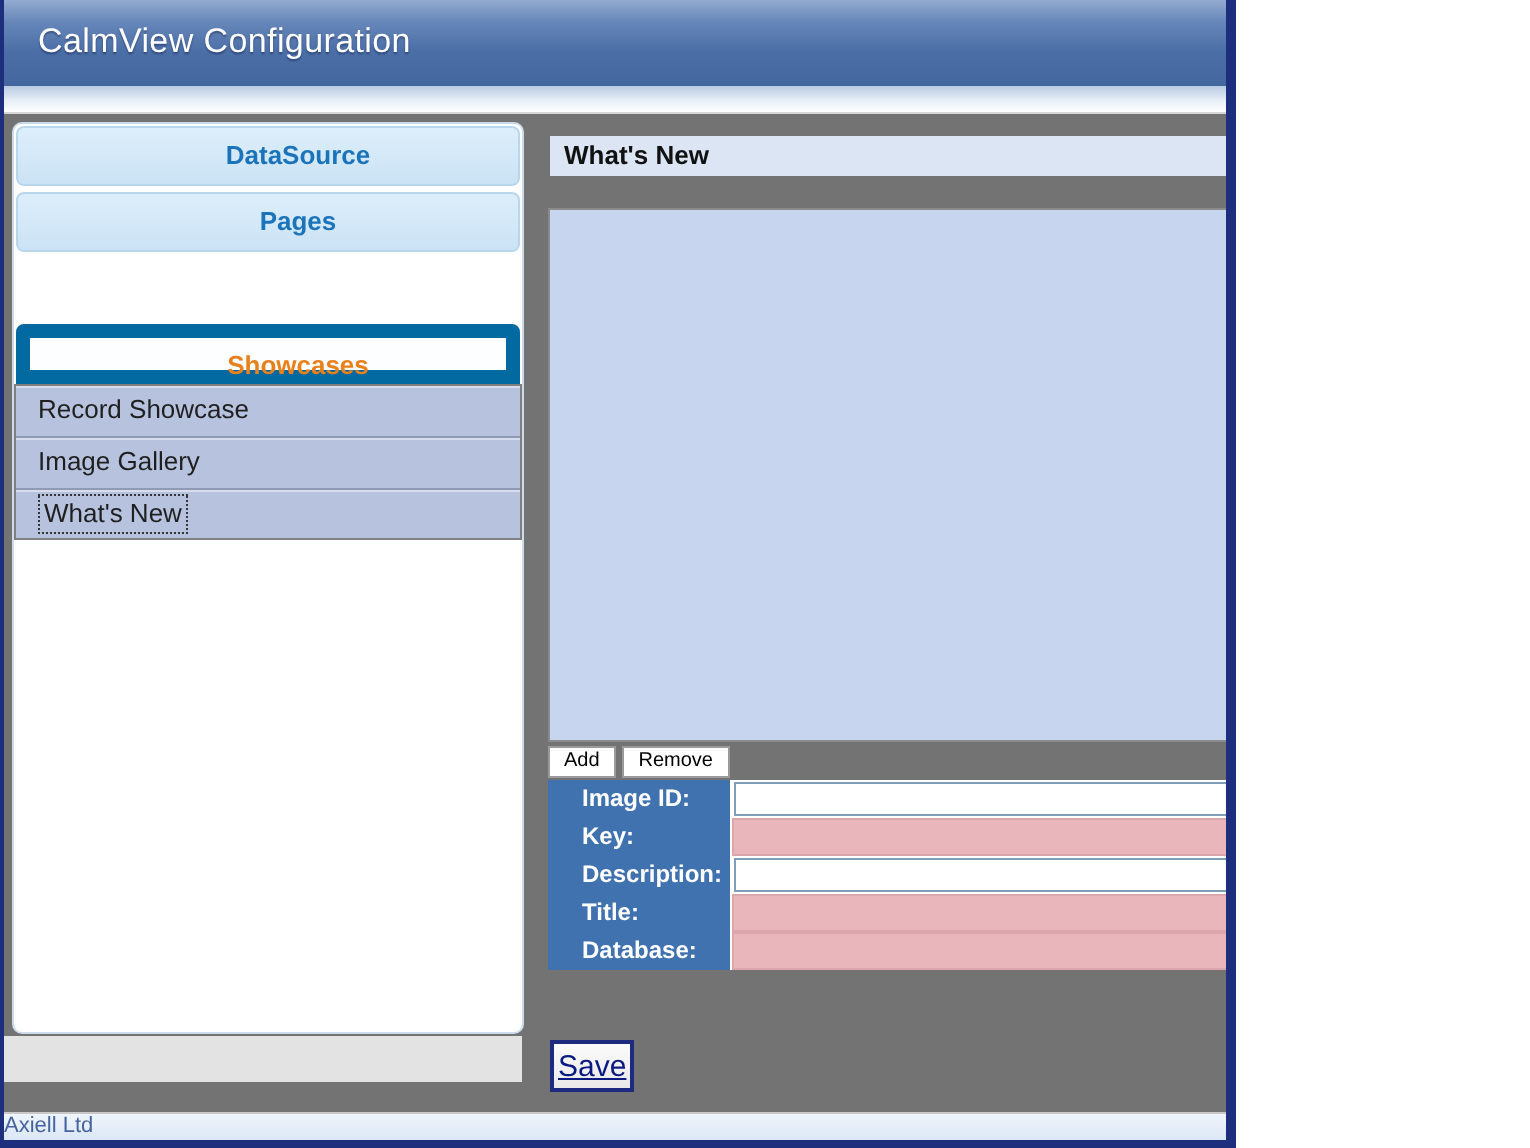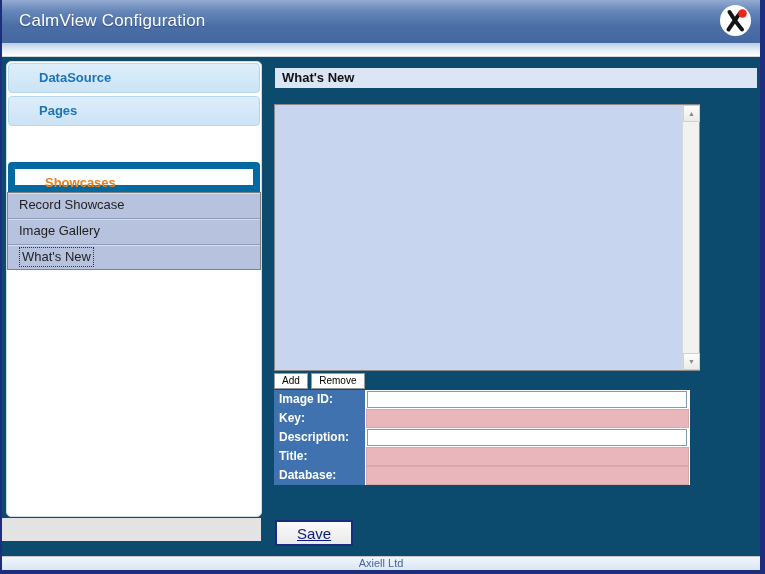--- a/index.html
+++ b/index.html
@@ -1,20 +1,20 @@
 <!DOCTYPE html>
 <html><head>
 <meta charset="utf-8">
 <style>
   html,body{margin:0;padding:0;background:#fff;}
   body{font-family:"Liberation Sans","DejaVu Sans",sans-serif;}
   .window{
-    position:relative;width:765px;height:574px;box-sizing:border-box;
+    position:relative;width:618px;height:574px;box-sizing:border-box;
     border-left:2px solid #1d2e7d;border-right:5px solid #1d2e7d;border-bottom:4px solid #1d2e7d;
-    background:#0c4a6e;overflow:hidden;
+    background:#737373;overflow:hidden;
   }
   .inner{position:relative;width:758px;height:570px;}
 
   
   .titlebar{
     position:absolute;left:0;top:0;width:758px;height:43px;
     background:linear-gradient(#93abd0 0%,#6787ba 25%,#4a6ea6 60%,#44679e 100%);
   }
   .title-text{
     position:absolute;left:17px;top:11px;font-size:17px;color:#ffffff;
@@ -30,21 +30,21 @@
   
   .sidebar{
     position:absolute;left:4px;top:61px;width:256px;height:456px;
     border:1px solid #ccdcea;border-radius:5px;background:#ffffff;box-sizing:border-box;
   }
   .acc-header{
     position:absolute;left:1px;width:252px;height:30px;box-sizing:border-box;
     background:linear-gradient(#ddeefb,#cbe3f5);
     border:1px solid #b9d7ec;border-radius:4px;
     font-size:13px;font-weight:bold;color:#1b74ba;
-    line-height:28px;padding-left:30px;cursor:pointer;
+    line-height:28px;padding-left:30px;cursor:pointer;text-align:center;
   }
   .acc-header.active{
     background:#fdfeff;border:7px solid #0369a1;color:#e8801c;
     border-bottom-left-radius:0;border-bottom-right-radius:0;
   }
   .submenu{
     position:absolute;left:0;top:130px;width:254px;height:78px;box-sizing:border-box;
     background:#b6c2de;border:1px solid #808080;
   }
   .submenu-item{
@@ -86,46 +86,46 @@
     display:inline-block;box-sizing:border-box;height:16px;line-height:14px;
     background:#ffffff;border:1px solid #9a9a9a;font-size:10px;color:#000;
     padding:0 7px;margin-right:-1px;vertical-align:top;cursor:pointer;
     font-family:"Liberation Sans","DejaVu Sans",sans-serif;
   }
 
   .form{position:absolute;left:272px;top:390px;width:416px;}
   .form-row{display:flex;height:19px;}
   .form-label{
     width:91px;box-sizing:border-box;background:#4072b0;color:#fff;
-    font-size:12px;font-weight:bold;line-height:19px;padding-left:5px;
+    font-size:12px;font-weight:bold;line-height:19px;padding-left:17px;
     flex:none;
   }
   .form-field{flex:1;position:relative;background:#fff;}
   .form-field input{
     position:absolute;left:2px;top:1px;width:320px;height:17px;box-sizing:border-box;
     border:1px solid #7f9db9;font-size:12px;padding:0 3px;
     font-family:"Liberation Sans","DejaVu Sans",sans-serif;
   }
   .form-field input.locked{
     left:1px;top:0;width:323px;height:19px;background:#e9b6bc;border:1px solid #dca6ad;
   }
 
   .save-btn{
     position:absolute;left:273px;top:520px;height:26px;
     border:2px solid #1c2b7f;background:linear-gradient(#fbfbfb,#e9e9e9);
-    color:#0b1a80;font-size:15px;padding:0 20px;cursor:pointer;
+    color:#0b1a80;font-size:15px;padding:0 2px;cursor:pointer;
     font-family:"Liberation Sans","DejaVu Sans",sans-serif;
     text-decoration:underline;
   }
 
   
   .footer{
     position:absolute;left:0;top:556px;width:758px;height:14px;box-sizing:border-box;
     background:linear-gradient(#f0f5fb,#dbe7f5);border-top:1px solid #c8c8c8;
-    font-size:11px;color:#44639f;text-align:center;line-height:13px;
+    font-size:11px;color:#44639f;line-height:13px;
   }
 </style>
 </head>
 <body>
 
 <div class="window">
   <div class="inner">
 
     <div class="titlebar">
       <div class="title-text">CalmView Configuration</div>

